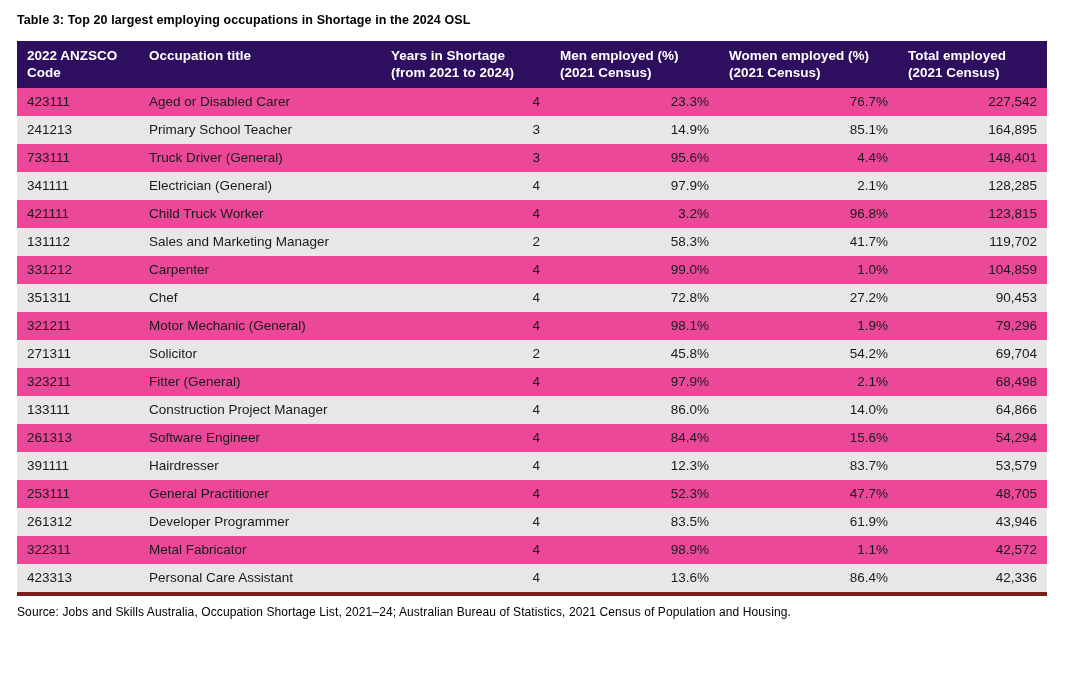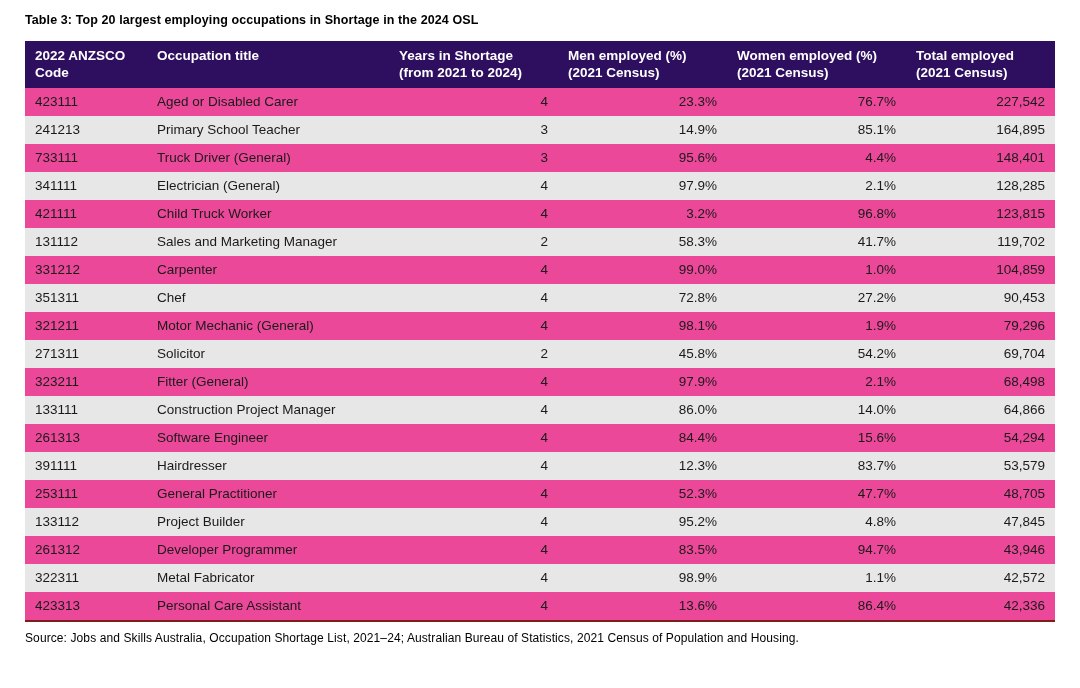--- a/index.html
+++ b/index.html
@@ -9,34 +9,34 @@
     width: 1080px;
     height: 688px;
     overflow: hidden;
     font-family: "Liberation Sans", sans-serif;
     color: #1a1a1a;
   }
   .page {
     box-sizing: border-box;
     width: 869px;
     height: 688px;
-    padding: 13px 25px 0 25px;
+    padding: 13px 25px 0 17px;
   }
   .table-title {
     font-size: 12.5px;
     font-weight: bold;
     color: #000000;
     margin-bottom: 14px;
     letter-spacing: 0.1px;
   }
   table.data-table {
     width: 1030px;
     border-collapse: collapse;
     table-layout: fixed;
-    border-bottom: 2px solid #7f1d1d;
+    border-bottom: 4px solid #7f1d1d;
   }
   thead tr {
     background: #2e0e5e;
   }
   thead th {
     color: #ffffff;
     font-size: 13.5px;
     font-weight: bold;
     text-align: left;
     vertical-align: top;
@@ -244,35 +244,27 @@
 
   <tr>
     <td>253111</td>
     <td>General Practitioner</td>
     <td class="col-num">4</td>
     <td class="col-num">52.3%</td>
     <td class="col-num">47.7%</td>
     <td class="col-num">48,705</td>
   </tr>
 
-  <tr>
-    <td>133112</td>
-    <td>Project Builder</td>
-    <td class="col-num">4</td>
-    <td class="col-num">95.2%</td>
-    <td class="col-num">4.8%</td>
-    <td class="col-num">47,845</td>
-  </tr>
 
   <tr>
     <td>261312</td>
     <td>Developer Programmer</td>
     <td class="col-num">4</td>
     <td class="col-num">83.5%</td>
-    <td class="col-num">94.7%</td>
+    <td class="col-num">61.9%</td>
     <td class="col-num">43,946</td>
   </tr>
 
   <tr>
     <td>322311</td>
     <td>Metal Fabricator</td>
     <td class="col-num">4</td>
     <td class="col-num">98.9%</td>
     <td class="col-num">1.1%</td>
     <td class="col-num">42,572</td>

